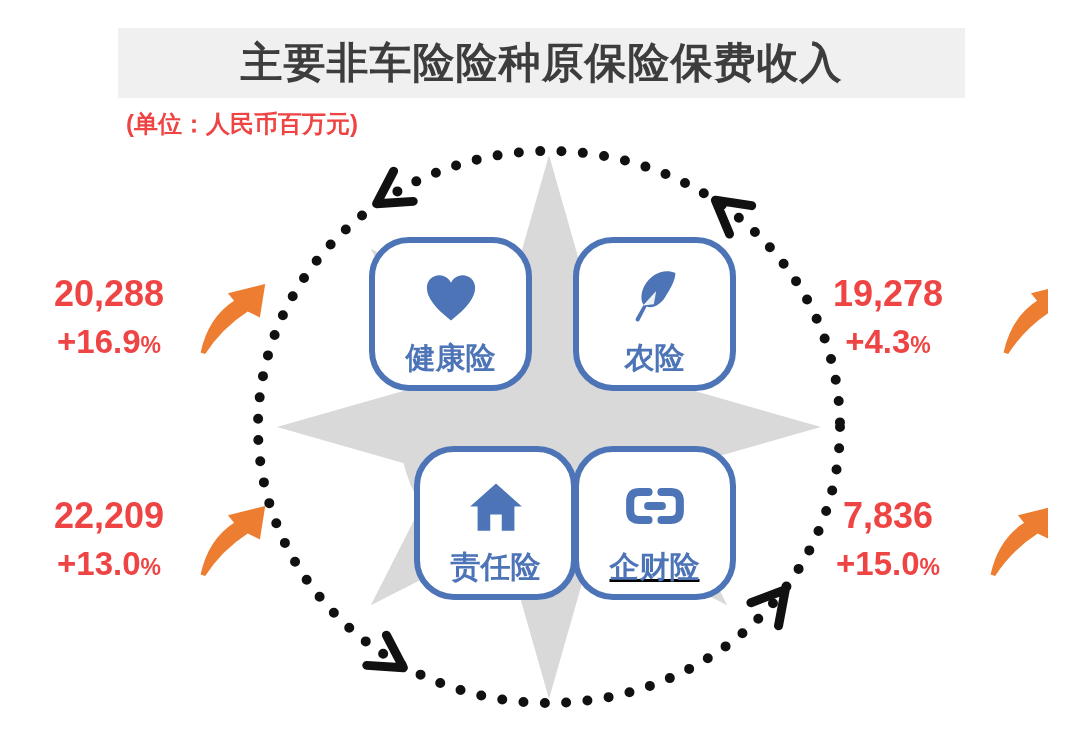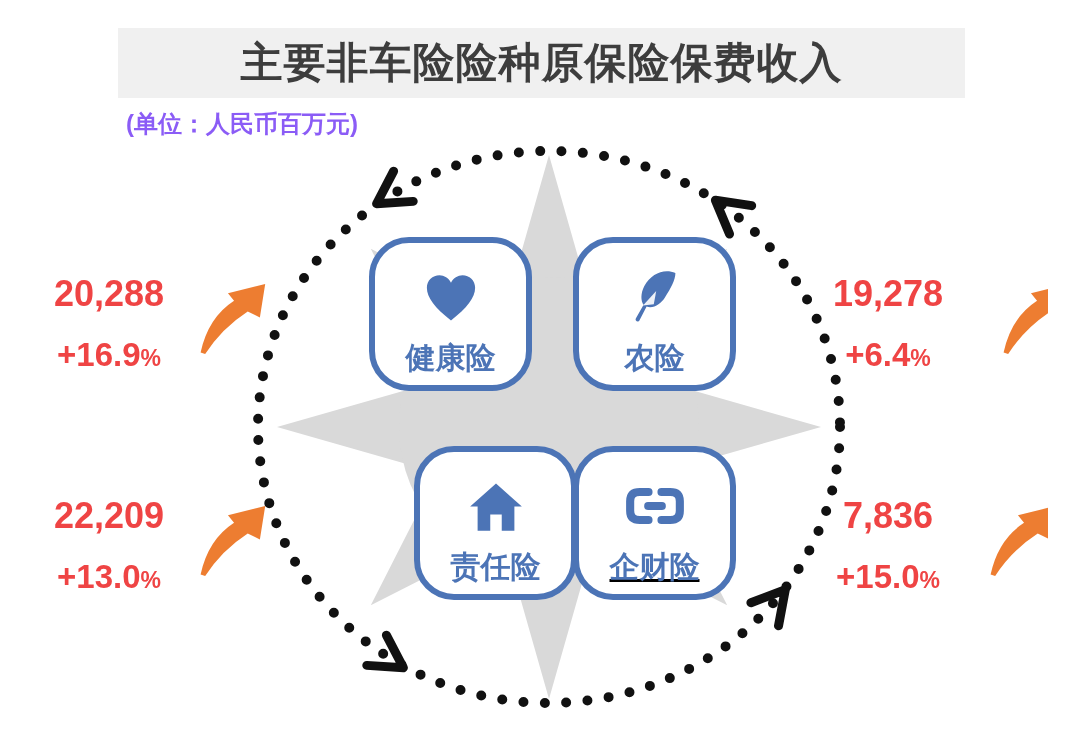--- a/index.html
+++ b/index.html
@@ -10,39 +10,39 @@
   .bg-svg{position:absolute;left:0;top:0;width:1080px;height:737px;}
   
   .title-bar{
     position:absolute;left:118px;top:28px;width:847px;height:70px;
     background:#F0F0F0;display:flex;align-items:center;justify-content:center;
   }
   .title-text{
     font-size:42px;font-weight:bold;color:#3D3D3D;letter-spacing:1px;white-space:nowrap;
   }
   .unit-note{
-    position:absolute;left:126px;top:108px;font-size:24px;font-weight:bold;color:#8b5cf6;
+    position:absolute;left:126px;top:108px;font-size:24px;font-weight:bold;color:#ef4444;
   }
   
   .card{
     position:absolute;width:163px;height:154px;background:#ffffff;
     border:6px solid #4C74B6;border-radius:40px;box-sizing:border-box;
     display:flex;flex-direction:column;align-items:center;justify-content:flex-start;
   }
   .card .icon-wrap{height:92px;display:flex;align-items:center;justify-content:center;margin-top:8px;}
   .card-label{font-size:30px;font-weight:bold;color:#4C74B6;line-height:1;white-space:nowrap;}
   .card-tl{left:369px;top:237px;}
   .card-tr{left:573px;top:237px;}
   .card-bl{left:369px;top:446px;margin-left:45px;}
   .card-br{left:573px;top:446px;text-decoration:underline;}
   
   .metric{position:absolute;display:flex;align-items:flex-start;}
   .metric-text{width:152px;text-align:center;color:#ef4444;font-weight:bold;}
   .metric-value{font-size:36px;line-height:44px;white-space:nowrap;}
-  .metric-growth{font-size:33px;line-height:54px;margin-top:12px;white-space:nowrap;}
+  .metric-growth{font-size:33px;line-height:45px;margin-top:3px;white-space:nowrap;}
   .metric-growth .pct{font-size:23px;}
   .metric-tl{left:33px;top:272px;}
   .metric-tr{left:812px;top:272px;gap:24px;}
   .metric-bl{left:33px;top:494px;}
   .metric-br{left:812px;top:494px;gap:11px;}
   .swoosh{width:76px;height:76px;margin-left:8px;margin-top:6px;flex:0 0 auto;}
 </style>
 </head>
 <body>
 
@@ -118,21 +118,21 @@
       <div class="metric-growth"><span>+16.9</span><span class="pct">%</span></div>
     </div>
     <svg class="swoosh" viewBox="0 0 100 100">
       <path fill="#ED7D31" d="M10,98 Q20,52 54,30 L46,20 L95,8 L88,52 L72,44 Q38,66 16,100 Z"></path>
     </svg>
   </div>
 
   <div class="metric metric-tr">
     <div class="metric-text">
       <div class="metric-value">19,278</div>
-      <div class="metric-growth"><span>+6.4</span><span class="pct">%</span></div>
+      <div class="metric-growth"><span>+4.3</span><span class="pct">%</span></div>
     </div>
     <svg class="swoosh" viewBox="0 0 100 100">
       <path fill="#ED7D31" d="M10,98 Q20,52 54,30 L46,20 L95,8 L88,52 L72,44 Q38,66 16,100 Z"></path>
     </svg>
   </div>
 
   <div class="metric metric-bl">
     <div class="metric-text">
       <div class="metric-value">22,209</div>
       <div class="metric-growth"><span>+13.0</span><span class="pct">%</span></div>

